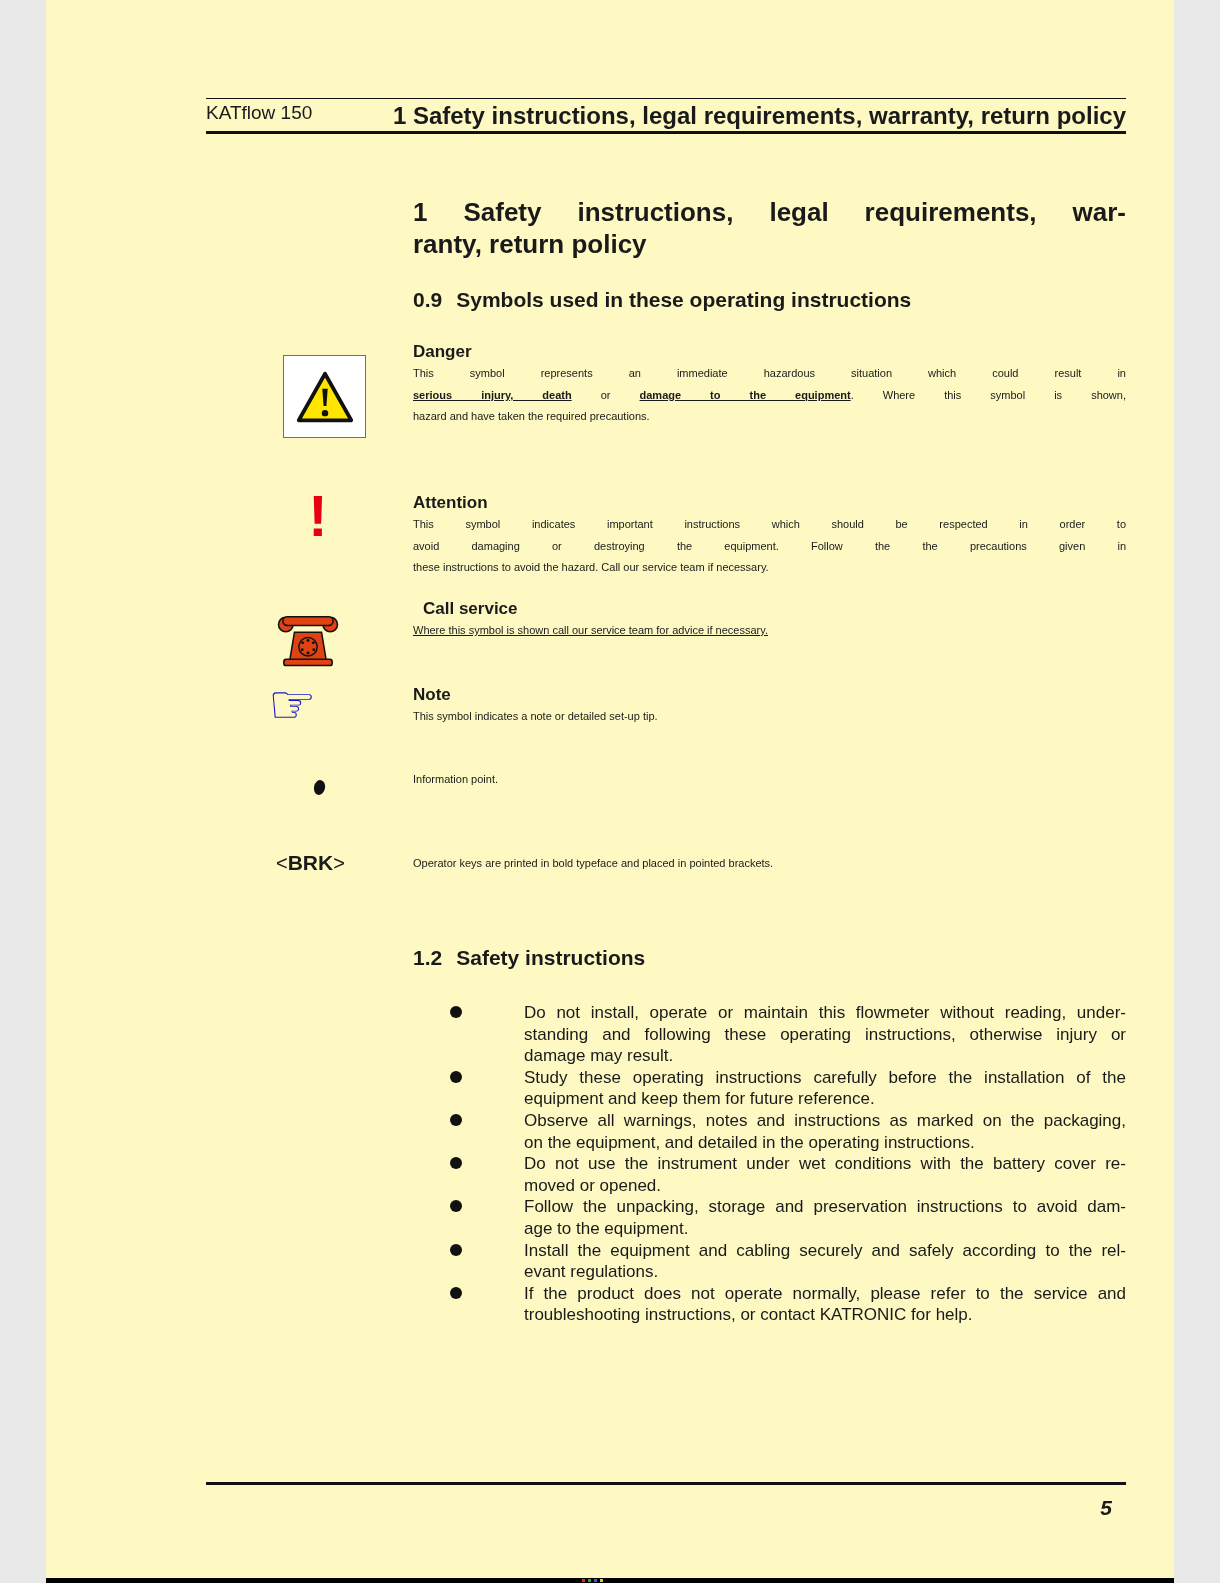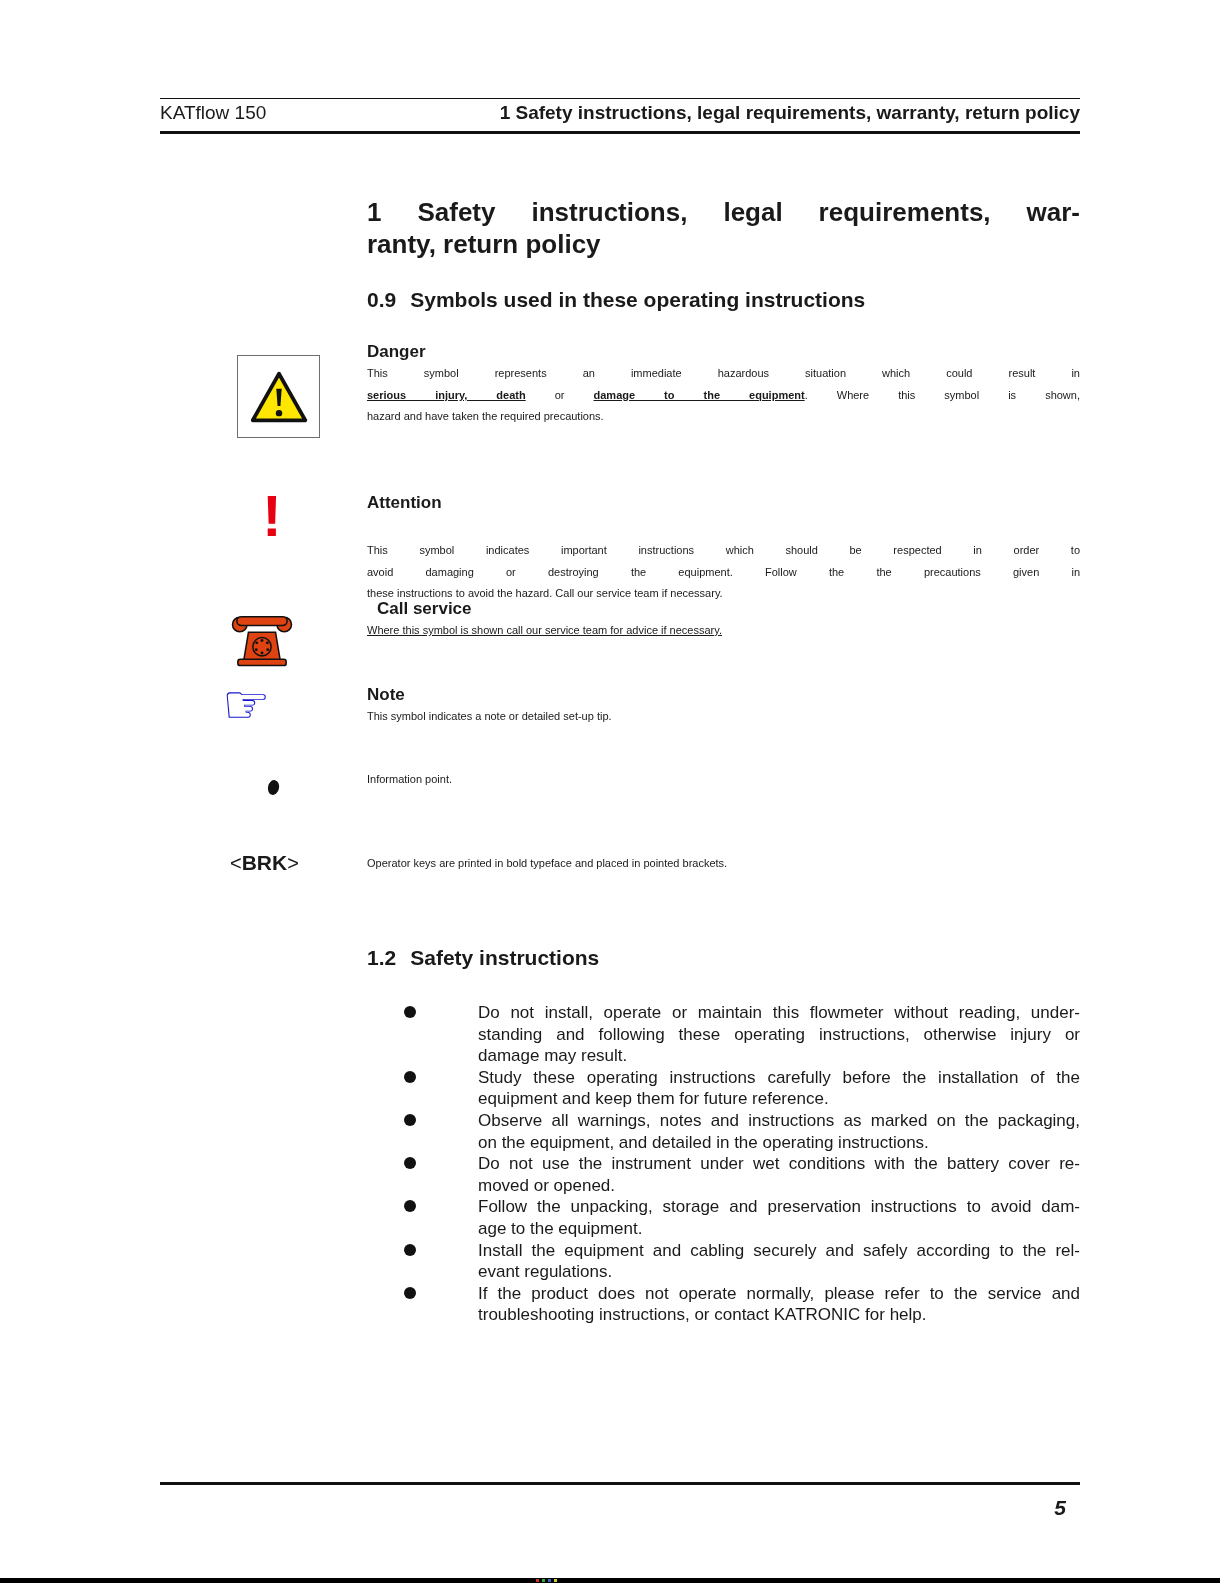--- a/index.html
+++ b/index.html
@@ -1,25 +1,25 @@
 <!DOCTYPE html>
 <html style="--warning_yellow: #ffe600; --alert_red: #e60012; --phone_red: #e04312; --note_blue: #1414cc;"><head>
 <meta charset="utf-8">
 <style>
   html,body{margin:0;padding:0;background:#e8e8e8;}
   .page{
-    position:relative;width:1220px;height:1583px;background:#ffffff;
+    position:relative;width:1128px;height:1583px;background:#fef9c3;
     font-family:"Liberation Sans",sans-serif;color:#1a1a1a;overflow:hidden;
     margin:0 auto;
   }
   .abs{position:absolute;}
   
   .rule{background:#111;}
   .hdr-product{left:160px;top:102px;font-size:19px;}
-  .hdr-chapter{left:160px;top:102px;width:920px;text-align:right;font-size:19px;font-weight:bold;}
+  .hdr-chapter{left:160px;top:102px;width:920px;text-align:right;font-size:24px;font-weight:bold;}
   
   .chapter-title{left:367px;top:196px;width:713px;font-size:26px;font-weight:bold;line-height:32px;}
   .sec-heading{font-size:21px;font-weight:bold;}
   .sec-heading .num{margin-right:14px;}
   
   .body-text{width:713px;font-size:11px;line-height:21.6px;}
   .label{font-size:17px;font-weight:bold;line-height:21px;}
   .ln{display:block;text-align:justify;text-align-last:justify;}
   .ln-last{text-align-last:left;}
   .em-u{font-weight:bold;text-decoration:underline;}
@@ -73,21 +73,21 @@
   </div>
   <div class="abs label" style="left:367px;top:341px;">Danger</div>
   <div class="abs body-text" style="left:367px;top:363px;">
       <div class="ln"><span>This symbol represents an immediate hazardous situation which could result in</span></div>
       <div class="ln"><span class="em-u">serious injury, death</span><span> or </span><span class="em-u">damage to the equipment</span><span>. Where this symbol is shown,</span></div>
       <div class="ln ln-last"><span>hazard and have taken the required precautions.</span></div>
     </div>
 
   <div class="abs excl">!</div>
   <div class="abs label" style="left:367px;top:492px;">Attention</div>
-  <div class="abs body-text" style="left:367px;top:514px;margin-top:26px;">
+  <div class="abs body-text" style="left:367px;top:514px;">
       <div class="ln"><span>This symbol indicates important instructions which should be respected in order to</span></div>
       <div class="ln"><span>avoid damaging or destroying the equipment. Follow the the precautions given in</span></div>
       <div class="ln ln-last"><span>these instructions to avoid the hazard. Call our service team if necessary.</span></div>
     </div>
 
   <div class="abs" style="left:231px;top:610px;">
     <svg width="62" height="58" viewBox="0 0 64 60">
       <circle cx="9" cy="15" r="7.5" style="fill:var(--phone_red,#e04312);stroke:#111;stroke-width:1.6"></circle>
       <circle cx="55" cy="15" r="7.5" style="fill:var(--phone_red,#e04312);stroke:#111;stroke-width:1.6"></circle>
       <rect x="6" y="7" width="52" height="9" rx="4.5" style="fill:var(--phone_red,#e04312);stroke:#111;stroke-width:1.6"></rect>

